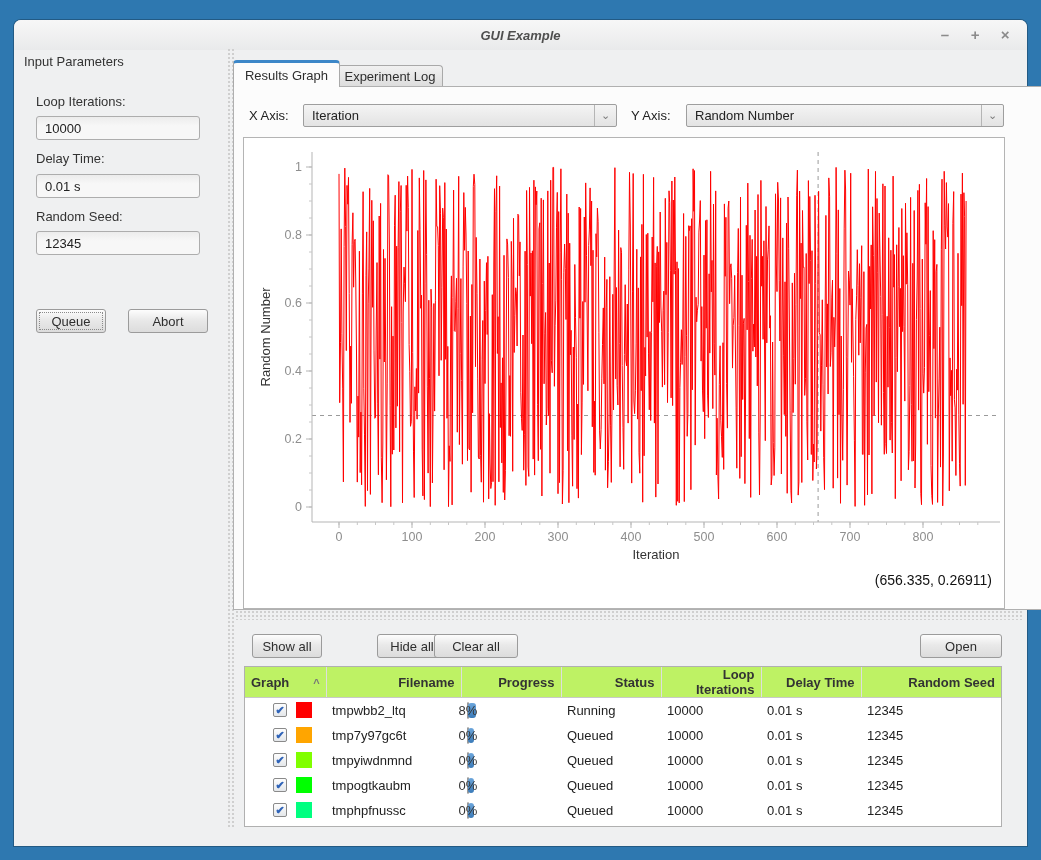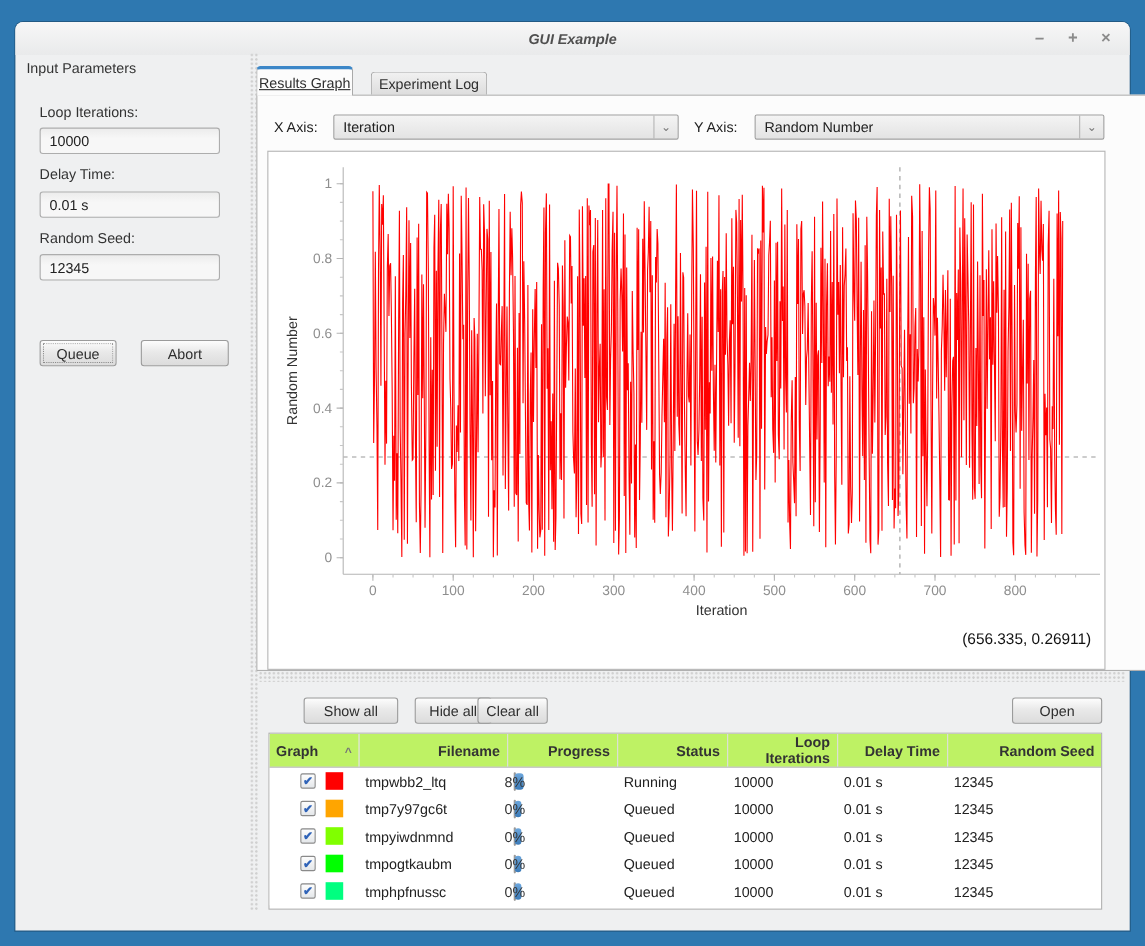--- a/index.html
+++ b/index.html
@@ -64,23 +64,23 @@
     position:absolute; left:221px; top:590px; right:4px; height:10px;
     background-image:radial-gradient(circle, #cfcfcf 1px, transparent 1.2px);
     background-size:4px 4px;
   }
   
   .tab {
     position:absolute; display:flex; align-items:center; justify-content:center;
     font-size:13px; color:#2e2e2e; cursor:default;
   }
   .tab.active {
-    left:219px; top:40px; width:88px; height:27px;
+    left:219px; top:40px; width:107px; height:27px;
     background:#fcfcfc; border:1px solid #a9a9a9; border-bottom:none;
-    border-top:3px solid #3c87c8; border-radius:4px 4px 0 0; z-index:3;text-decoration:underline;
+    border-top:3px solid #3c87c8; border-radius:4px 4px 0 0; z-index:3;
   }
   .tab.inactive {
     left:323px; top:45px; width:106px; height:22px;
     background:linear-gradient(#f1f1f1,#dcdcdc);
     border:1px solid #a9a9a9; border-bottom:none; border-radius:4px 4px 0 0; z-index:1;
   }
   .tab-pane {
     position:absolute; left:219px; top:66px; width:923px; height:524px;
     background:#fcfcfc; border:1px solid #b0b0b0; z-index:2;
   }
@@ -104,23 +104,23 @@
     background:#ffffff; border:1px solid #b4b4b4;
   }
   .plot-panel svg { display:block; width:760px; height:470px; }
   .axisline { stroke:#b5b5b5; stroke-width:1; }
   .axisminor { stroke:#c6c6c6; stroke-width:1; }
   .ticklabel { fill:#8e8e8e; font-size:12.5px; font-family:"Liberation Sans",sans-serif; }
   .axlabel { fill:#333; font-size:13px; font-family:"Liberation Sans",sans-serif; }
   .coords { fill:#111; font-size:14px; font-family:"Liberation Sans",sans-serif; }
   .cross { stroke:#9a9a9a; stroke-width:1; stroke-dasharray:4 4; fill:none; }
   
-  .btn-show  { position:absolute; left:238px; top:614px; width:86px; height:24px;margin-left:24px; }
+  .btn-show  { position:absolute; left:238px; top:614px; width:70px; height:24px; }
   .btn-hide  { position:absolute; left:327px; top:614px; width:70px; height:24px;margin-left:36px; }
-  .btn-clear { position:absolute; left:420px; top:614px; width:64px; height:24px; }
+  .btn-clear { position:absolute; left:420px; top:614px; width:84px; height:24px; }
   .btn-open  { position:absolute; left:906px; top:614px; width:82px; height:24px; }
   
   .table-panel {
     position:absolute; left:230px; top:646px; width:758px; height:161px;
     background:#ffffff; border:1px solid #b0b0b0; overflow:hidden;
   }
   .tbl { width:100%; border-collapse:collapse; table-layout:fixed; }
   .tbl th {
     height:24px; font-weight:bold; font-size:13px; color:#333; text-align:right;
     padding:0 6px; background:#bef264;

